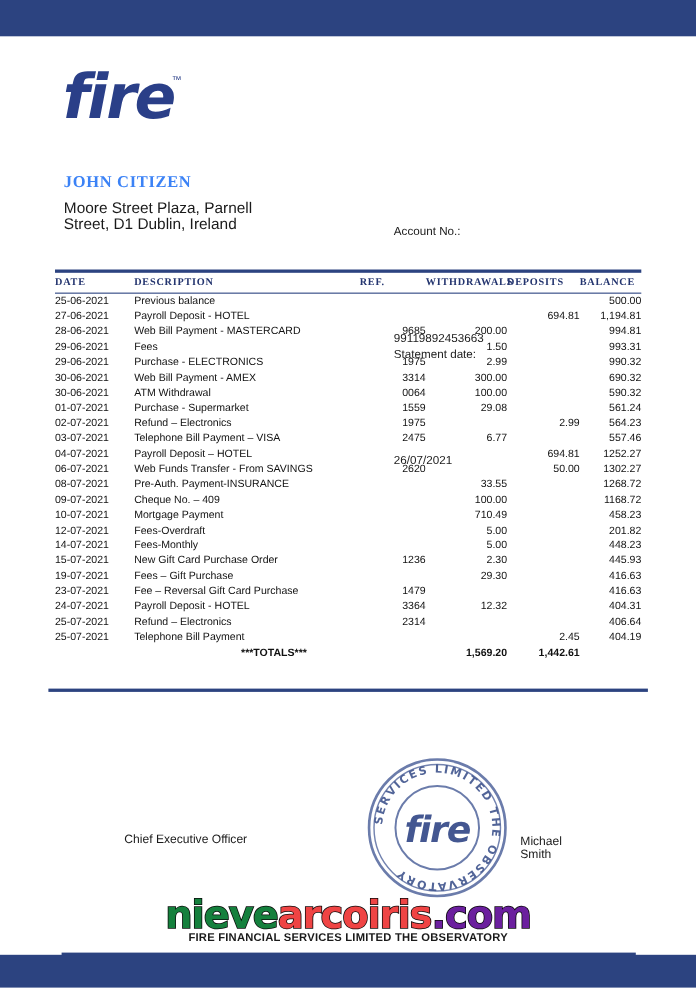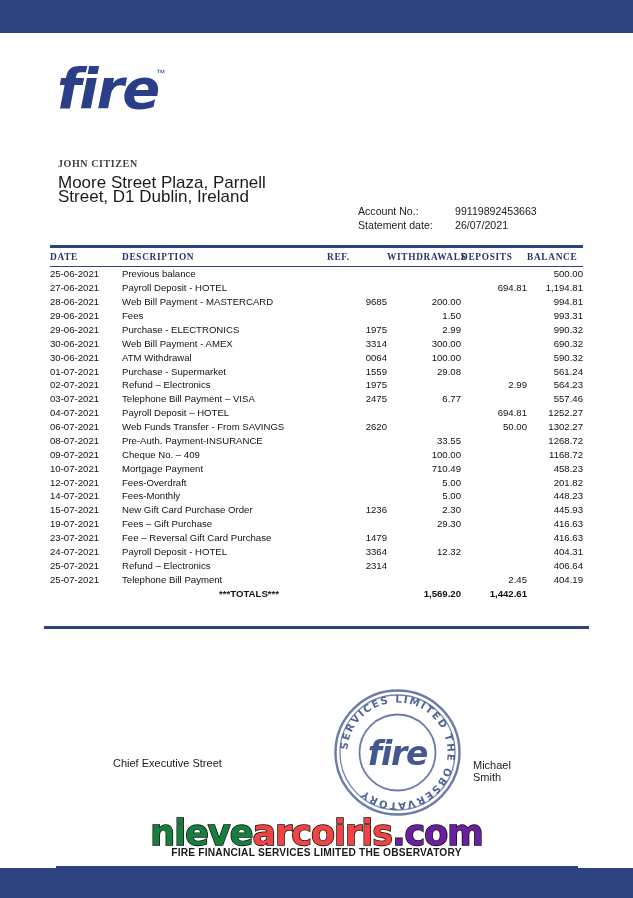--- a/index.html
+++ b/index.html
@@ -64,41 +64,41 @@
 
   
   .customer {
     position: absolute;
     left: 58px; top: 125px;
     width: 270px;
   }
   .customer-name {
     font-family: "Liberation Serif", serif;
     font-weight: bold;
-    font-size: 10px;
+    font-size: 15px;
     letter-spacing: 0.6px;
-    color: #404040;
+    color: #3b82f6;
     margin-bottom: 7px;
   }
   .customer-addr {
     font-family: "Liberation Sans", sans-serif;
-    font-size: 17px;
+    font-size: 14px;
     line-height: 14px;
     color: #1a1a1a;
   }
 
   
   .acct {
     position: absolute;
     left: 358px; top: 172px;
     font-size: 10.6px;
     line-height: 13.6px;
     color: #1a1a1a;
   }
-  .acct-row { display: flex; }
+  .acct-row { display: flex; flex-direction: column; }
   .acct-label { width: 97px; flex: 0 0 97px; }
   .acct-value { flex: 1 1 auto; }
 
   
   .table-area {
     position: absolute;
     left: 50px; top: 212px;
     width: 533px;
   }
   .rule-thick {
@@ -489,21 +489,21 @@
       <circle cx="66.5" cy="66.5" r="62" fill="none" stroke="#51659c" stroke-width="2.4" opacity="0.85"></circle>
       <circle cx="66.5" cy="66.5" r="57.5" fill="none" stroke="#51659c" stroke-width="1.3" opacity="0.8"></circle>
       <circle cx="66.5" cy="66.5" r="38" fill="none" stroke="#51659c" stroke-width="1.8" opacity="0.85"></circle>
       <text font-family="DejaVu Sans, sans-serif" font-size="10.2" font-weight="bold" letter-spacing="1.6" fill="#445890" opacity="0.92">
         <textPath href="#ringpath" startOffset="25%" text-anchor="middle">FIRE FINANCIAL SERVICES LIMITED THE OBSERVATORY</textPath>
       </text>
       <text x="66.5" y="79" text-anchor="middle" font-family="DejaVu Sans, sans-serif" font-size="33" font-weight="bold" font-style="italic" letter-spacing="-1.2" fill="#3a4f8c" opacity="0.95">fire</text>
     </svg>
   </div>
 
-  <div class="sig-left">Chief Executive Street</div>
+  <div class="sig-left">Chief Executive Officer</div>
   <div class="sig-right">Michael Smith</div>
 
   <div class="watermark"><span class="wm-a">nieve</span><span class="wm-b">arcoiris</span><span class="wm-c">.com</span></div>
 
   <div class="footer-text">FIRE FINANCIAL SERVICES LIMITED THE OBSERVATORY</div>
   <div class="footer-rule"></div>
 
 </div>
 
 </body></html>

